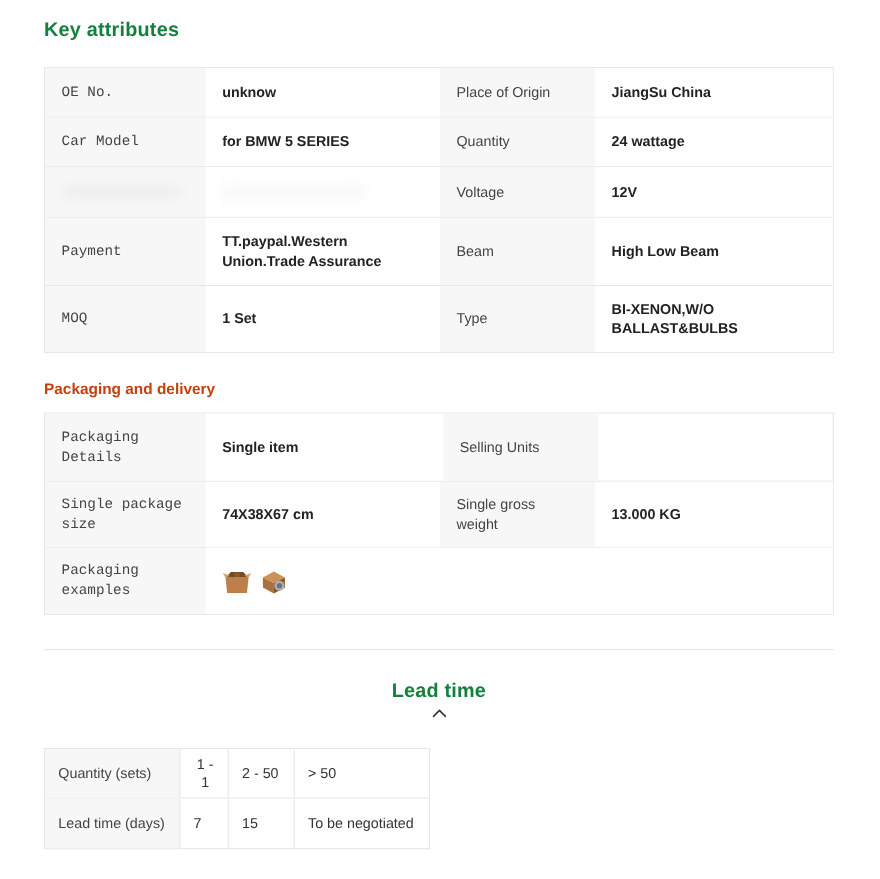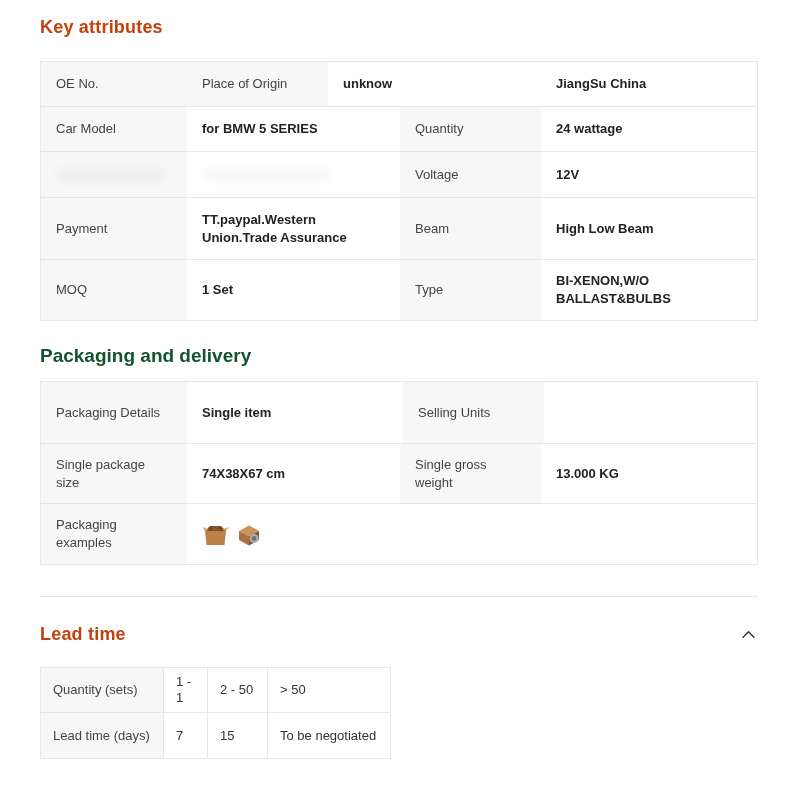--- a/index.html
+++ b/index.html
@@ -6,43 +6,43 @@
   html, body { background: #ffffff; }
   body {
     width: 800px; height: 799px;
     font-family: "Liberation Sans", sans-serif;
     color: #222;
     overflow: hidden;
   }
   .content { padding: 17px 42px 0 40px; width: 800px; }
 
   h1.section-title {
-    font-size: 18px; font-weight: bold; color: #c2410c;
+    font-size: 18px; font-weight: bold; color: #15803d;
     letter-spacing: 0.2px; margin-bottom: 23px;
   }
   h2.sub-title {
-    font-size: 19px; font-weight: bold; color: #14532d;
+    font-size: 14px; font-weight: bold; color: #c2410c;
     margin: 24px 0 14px 0;
   }
 
   
   .kv-table {
     width: 718px;
     border: 1px solid #e7e7e7;
   }
   .kv-row { display: flex; align-items: stretch; border-bottom: 1px solid #e7e7e7; }
   .kv-row:last-child { border-bottom: none; }
   .cell {
     display: flex; align-items: center;
     padding: 8px 20px 8px 15px;
     font-size: 13px; line-height: 18px;
   }
   .cell.label { background: #f7f7f7; color: #444; font-weight: normal; }
   .cell.value { background: #ffffff; color: #222; font-weight: bold; }
-  .w-label1 { width: 146px; }
+  .w-label1 { width: 146px; font-family: Liberation Mono, monospace; }
   .w-value1 { width: 213px; }
   .w-label2 { width: 141px; }
   .w-value2 { width: 216px; }
   .w-rest   { flex: 1; }
   .h45 { min-height: 45px; }
   .h46 { min-height: 46px; }
   .h60 { min-height: 60px; }
   .h62 { min-height: 62px; }
 
   .blur-blob {
@@ -53,31 +53,31 @@
   .blob-value { width: 130px; background:#f0f0f0; opacity:.45; }
 
   
   .thumb-strip { display: flex; gap: 7px; align-items: center; }
   .thumb { width: 27px; height: 23px; display: inline-flex; cursor: pointer; }
 
   
   .divider { width: 718px; height: 1px; background: #e5e5e5; margin-top: 31px; }
   .lead-head {
     width: 718px; margin-top: 27px; margin-bottom: 22px;
-    display: flex; align-items: center; justify-content: space-between;
+    display: flex; align-items: center;  flex-direction: column;
   }
   .lead-head h1 { margin-bottom: 0; }
   .collapse-btn {
     background: none; border: none; cursor: pointer;
     padding: 2px; display: flex; align-items: center;
   }
 
   
   .lt-table { width: 351px; border: 1px solid #e7e7e7; }
-  .lt-row { display: flex; align-items: stretch; }
+  .lt-row { display: flex; align-items: stretch; text-align: center; }
   .lt-row:first-child { border-bottom: 1px solid #e7e7e7; }
   .lt-cell {
     display: flex; align-items: center;
     padding: 6px 10px 6px 12px;
     font-size: 13px; line-height: 16px; color: #333;
     border-right: 1px solid #e7e7e7;
   }
   .lt-cell:last-child { border-right: none; }
   .lt-cell.head { background: #f7f7f7; color: #444; }
   .lt-c1 { width: 123px; }
@@ -90,22 +90,22 @@
 </head>
 <body>
 
 <div class="content">
 
   <h1 class="section-title">Key attributes</h1>
 
   <div class="kv-table">
     <div class="kv-row h45">
       <div class="cell label w-label1">OE No.</div>
+      <div class="cell value w-value1">unknow</div>
       <div class="cell label w-label2">Place of Origin</div>
-      <div class="cell value w-value1">unknow</div>
       <div class="cell value w-value2">JiangSu China</div>
     </div>
     <div class="kv-row h45">
       <div class="cell label w-label1">Car Model</div>
       <div class="cell value w-value1">for BMW 5 SERIES</div>
       <div class="cell label w-label2">Quantity</div>
       <div class="cell value w-value2">24 wattage</div>
     </div>
     <div class="kv-row h46">
       <div class="cell label w-label1">

